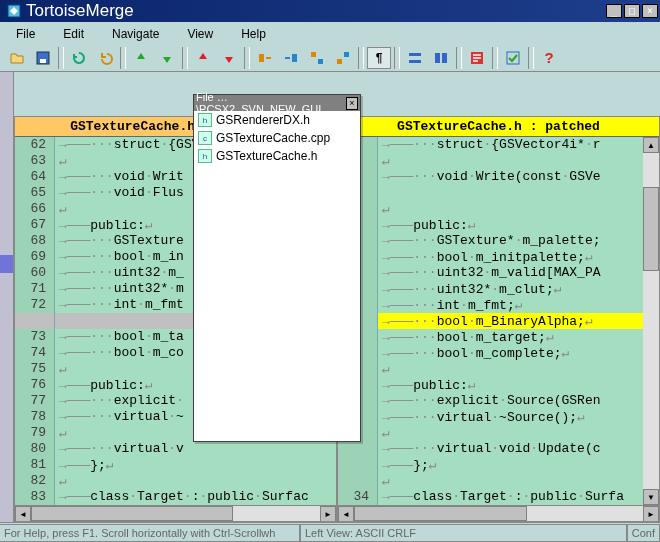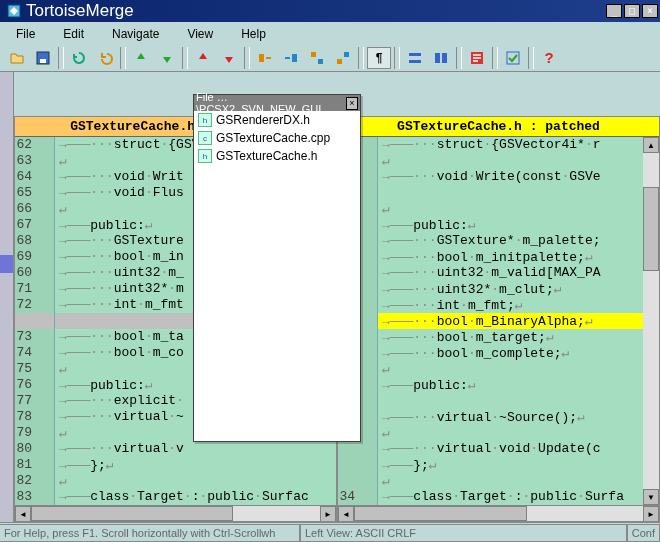--- a/index.html
+++ b/index.html
@@ -15,21 +15,21 @@
   .tool-btn { width: 24px; height: 22px; display: flex; align-items: center; justify-content: center; margin: 0 1px; border: 1px solid transparent; }
   .tool-sep { width: 6px; height: 22px; margin: 0 2px; border-left: 1px solid #888; border-right: 1px solid #fff; }
   .workspace { position: absolute; left: 0; right: 0; top: 72px; bottom: 20px; display: flex; }
   .gutter-left { width: 14px; background: #c0c0d0; border-right:1px solid #888;}
   .pane { flex: 1; display: flex; flex-direction: column; border: 1px solid #888; background: #bfd8d8; overflow: hidden; margin-top: 44px; }
   .pane-header { height: 20px; text-align: center; font-weight: bold; font-family: "Courier New", monospace; font-size: 13px; border-bottom: 1px solid #666; display:flex; align-items:center; justify-content:center;}
   .pane-header.orig { background: #ffc864; }
   .pane-header.patched { background: #ffff00; }
   .code-area { flex: 1; background: #a5ddc0; font-family: "Courier New", monospace; font-size: 13px; overflow: hidden; position: relative; }
   .code-line { display: flex; height: 16px; white-space: pre; }
-  .lnum { width: 40px; text-align: right; padding-right: 22px; color: #404040; background: #9cd2b6; border-right: 1px solid #7aa; flex-shrink:0;}
+  .lnum { width: 40px; text-align: right; padding-right: 8px; color: #404040; background: #9cd2b6; border-right: 1px solid #7aa; flex-shrink:0;}
   .ltxt { padding-left: 4px; flex:1; overflow:hidden;}
   .code-line.empty { background: #c0c0c0; }
   .code-line.empty .lnum { background:#c0c0c0;}
   .code-line.highlight .ltxt { background: #ffff00; }
   .scrollbars { height: 16px; background: #d4d0c8; border-top:1px solid #888; display:flex;}
   .sb-arrow{width:16px;height:16px;background:#c0c0c0;border:1px solid #808080;display:flex;align-items:center;justify-content:center;font-size:8px;}
   .sb-track{flex:1;background:#e0e0e0;position:relative;}
   .sb-thumb{position:absolute;height:100%;background:#c0c0c0;border:1px solid #808080;}
   .vscroll{width:16px;background:#d4d0c8;display:flex;flex-direction:column;}
   .vscroll .sb-track{width:100%;}
@@ -238,21 +238,21 @@
           <div class="code-line"><div class="lnum"></div><div class="ltxt"><span class="arrow">→———</span><span class="arrow">·</span><span class="arrow">·</span><span class="arrow">·</span>GSTexture*<span class="arrow">·</span>m_palette;</div></div>
           <div class="code-line"><div class="lnum"></div><div class="ltxt"><span class="arrow">→———</span><span class="arrow">·</span><span class="arrow">·</span><span class="arrow">·</span>bool<span class="arrow">·</span>m_initpalette;<span class="arrow">↵</span></div></div>
           <div class="code-line"><div class="lnum"></div><div class="ltxt"><span class="arrow">→———</span><span class="arrow">·</span><span class="arrow">·</span><span class="arrow">·</span>uint32<span class="arrow">·</span>m_valid[MAX_PA</div></div>
           <div class="code-line"><div class="lnum"></div><div class="ltxt"><span class="arrow">→———</span><span class="arrow">·</span><span class="arrow">·</span><span class="arrow">·</span>uint32*<span class="arrow">·</span>m_clut;<span class="arrow">↵</span></div></div>
           <div class="code-line"><div class="lnum"></div><div class="ltxt"><span class="arrow">→———</span><span class="arrow">·</span><span class="arrow">·</span><span class="arrow">·</span>int<span class="arrow">·</span>m_fmt;<span class="arrow">↵</span></div></div>
           <div class="code-line highlight"><div class="lnum"></div><div class="ltxt"><span class="arrow">→———</span><span class="arrow">·</span><span class="arrow">·</span><span class="arrow">·</span>bool<span class="arrow">·</span>m_BinaryAlpha;<span class="arrow">↵</span></div></div>
           <div class="code-line"><div class="lnum"></div><div class="ltxt"><span class="arrow">→———</span><span class="arrow">·</span><span class="arrow">·</span><span class="arrow">·</span>bool<span class="arrow">·</span>m_target;<span class="arrow">↵</span></div></div>
           <div class="code-line"><div class="lnum"></div><div class="ltxt"><span class="arrow">→———</span><span class="arrow">·</span><span class="arrow">·</span><span class="arrow">·</span>bool<span class="arrow">·</span>m_complete;<span class="arrow">↵</span></div></div>
           <div class="code-line"><div class="lnum"></div><div class="ltxt"><span class="arrow">↵</span></div></div>
           <div class="code-line"><div class="lnum"></div><div class="ltxt"><span class="arrow">→———</span>public:<span class="arrow">↵</span></div></div>
-          <div class="code-line"><div class="lnum"></div></div>
+          <div class="code-line"><div class="lnum"></div><div class="ltxt"><span class="arrow">→———</span><span class="arrow">·</span><span class="arrow">·</span><span class="arrow">·</span>explicit<span class="arrow">·</span>Source(GSRen</div></div>
           <div class="code-line"><div class="lnum"></div><div class="ltxt"><span class="arrow">→———</span><span class="arrow">·</span><span class="arrow">·</span><span class="arrow">·</span>virtual<span class="arrow">·</span>~Source();<span class="arrow">↵</span></div></div>
           <div class="code-line"><div class="lnum"></div><div class="ltxt"><span class="arrow">↵</span></div></div>
           <div class="code-line"><div class="lnum"></div><div class="ltxt"><span class="arrow">→———</span><span class="arrow">·</span><span class="arrow">·</span><span class="arrow">·</span>virtual<span class="arrow">·</span>void<span class="arrow">·</span>Update(c</div></div>
           <div class="code-line"><div class="lnum"></div><div class="ltxt"><span class="arrow">→———</span>};<span class="arrow">↵</span></div></div>
           <div class="code-line"><div class="lnum"></div><div class="ltxt"><span class="arrow">↵</span></div></div>
           <div class="code-line"><div class="lnum">34</div><div class="ltxt"><span class="arrow">→———</span>class<span class="arrow">·</span>Target<span class="arrow">·</span>:<span class="arrow">·</span>public<span class="arrow">·</span>Surfa</div></div>
         </div>
       <div class="vscroll">
         <div class="sb-arrow">▲</div>
         <div class="sb-track" style="flex:1">

